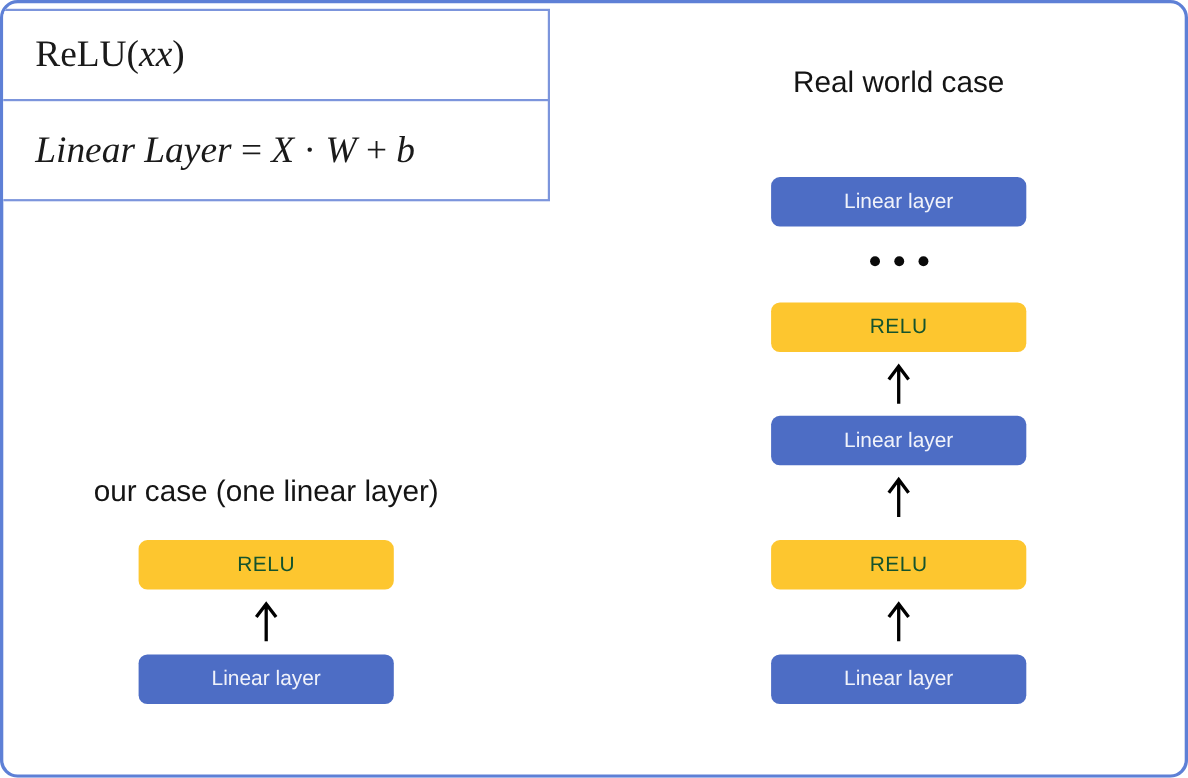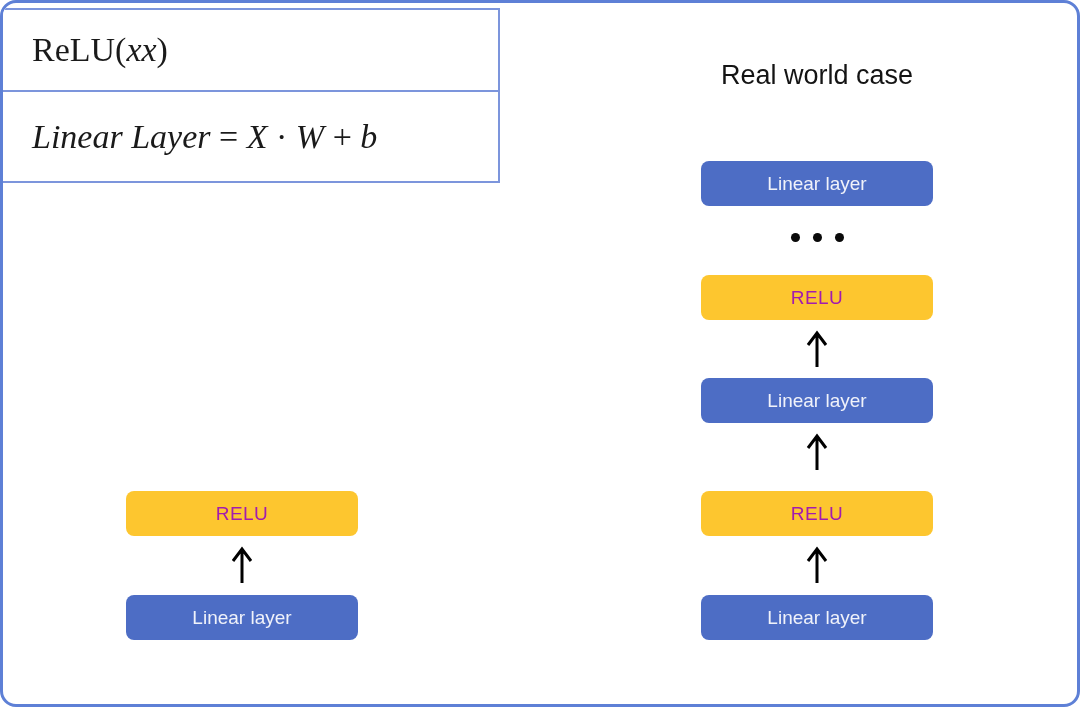--- a/index.html
+++ b/index.html
@@ -51,21 +51,21 @@
     position: absolute;
     width: 232px;
     height: 45px;
     border-radius: 8px;
     display: flex;
     align-items: center;
     justify-content: center;
     font-size: 19px;
   }
   .kind-linear { background: #4d6dc5; color: #f0f2fa; }
-  .kind-relu   { background: #fdc62f; color: #a21caf; letter-spacing: 0.5px; }
+  .kind-relu   { background: #fdc62f; color: #14532d; letter-spacing: 0.5px; }
 
   
   .arrow-up { position: absolute; width: 30px; height: 40px; }
 
   
   .dots {
     position: absolute;
     width: 232px;
     display: flex;
     justify-content: center;
@@ -127,20 +127,21 @@
   </div>
 
   <svg class="arrow-up arr-right" style="top:542px;" viewBox="0 0 30 40">
     <path d="M15 38 L15 5 M6 16 L15 4 L24 16" stroke="#000" stroke-width="3" fill="none"></path>
   </svg>
 
   <div class="layer-box kind-linear col-right" style="top:592px;">
     <span>Linear layer</span>
   </div>
 
+  <div class="section-title left-title">our case (one linear layer)</div>
 
   <div class="layer-box kind-relu col-left" style="top:488px;">
     <span>RELU</span>
   </div>
 
   <svg class="arrow-up arr-left" style="top:542px;" viewBox="0 0 30 40">
     <path d="M15 38 L15 5 M6 16 L15 4 L24 16" stroke="#000" stroke-width="3" fill="none"></path>
   </svg>
 
   <div class="layer-box kind-linear col-left" style="top:592px;">

